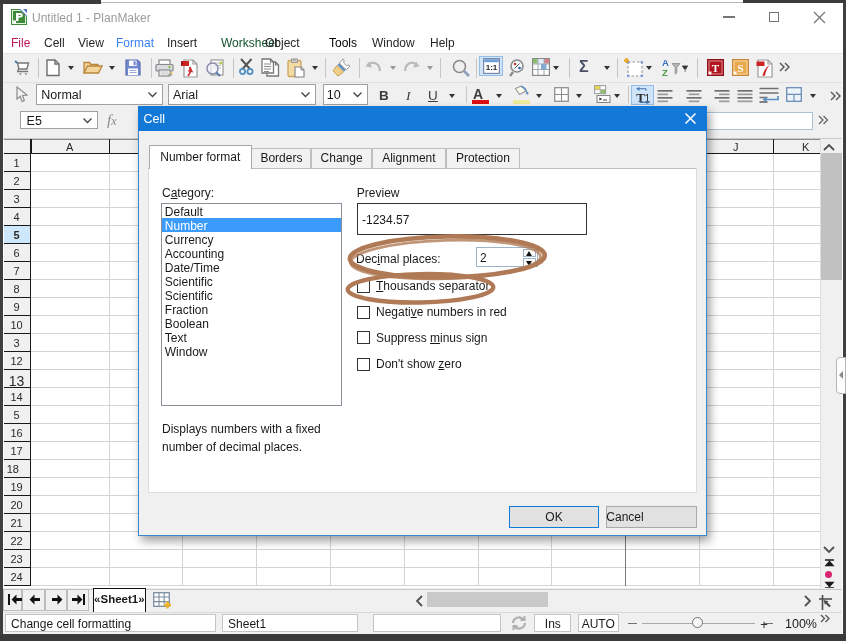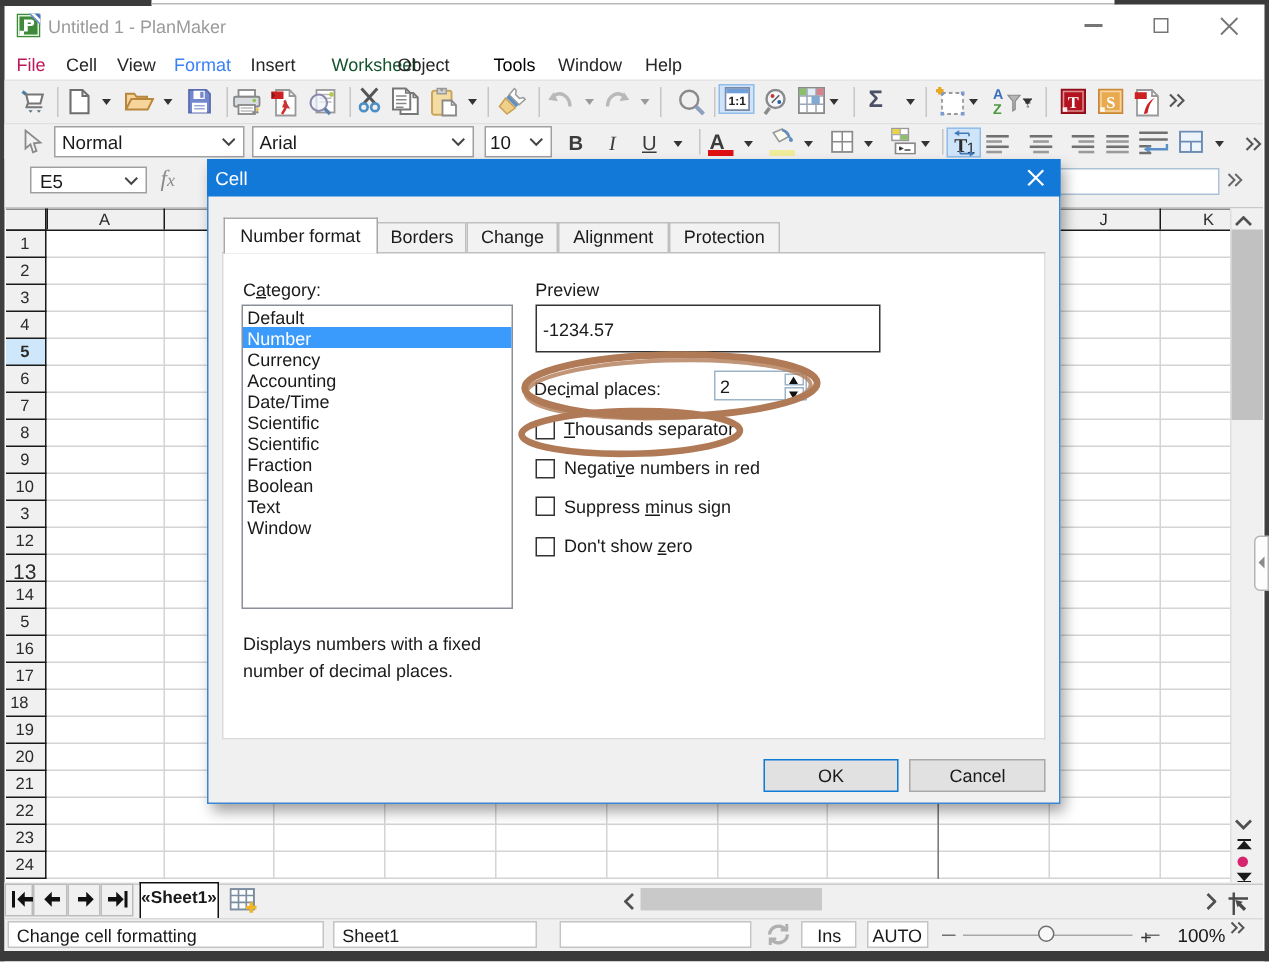--- a/index.html
+++ b/index.html
@@ -542,17 +542,17 @@
 <div class="ab" style="left:356.8px;top:305.5px;width:13px;height:13px;background:#fff;border:1.1px solid #333"></div>
 <div class="tx" style="left:376px;top:305.0px">Negati<u>v</u>e numbers in red</div>
 <div class="ab" style="left:356.8px;top:331.3px;width:13px;height:13px;background:#fff;border:1.1px solid #333"></div>
 <div class="tx" style="left:376px;top:330.8px">Suppress <u>m</u>inus sign</div>
 <div class="ab" style="left:356.8px;top:357.5px;width:13px;height:13px;background:#fff;border:1.1px solid #333"></div>
 <div class="tx" style="left:376px;top:357.0px">Don't show <u>z</u>ero</div>
 <div class="tx" style="left:162px;top:419.5px;line-height:18.5px">Displays numbers with a fixed<br>number of decimal places.</div>
 <div class="ab" style="left:508.7px;top:505.8px;width:90.7px;height:22.3px;background:#e1e1e1;border:1.6px solid #0f7ad8"></div>
 <div class="tx" style="left:508.7px;top:510px;width:90.7px;text-align:center">OK</div>
 <div class="ab" style="left:606.3px;top:505.8px;width:90.7px;height:22.3px;background:#e1e1e1;border:1px solid #a9a9a9"></div>
-<div class="tx" style="left:606.3px;top:510px;width:90.7px;text-align:center">Cancel</div>
+<div class="tx" style="left:606.3px;top:510px;width:90.7px;text-align:left">Cancel</div>
 <svg class="ab" style="left:330px;top:225px;pointer-events:none" width="240" height="90">
 <ellipse cx="117.3" cy="32" rx="97.5" ry="20.5" fill="none" stroke="#b07a56" stroke-width="4.6" transform="rotate(-1 117 32)"></ellipse>
 <ellipse cx="115.5" cy="34.5" rx="95" ry="19.2" fill="none" stroke="#b07a56" stroke-width="2.8" opacity="0.8" transform="rotate(-1.8 115 34)"></ellipse>
 <ellipse cx="90.5" cy="63.3" rx="72.8" ry="14.2" fill="none" stroke="#b07a56" stroke-width="4.4" transform="rotate(-1 90 63)"></ellipse>
 </svg>
 </body></html>

